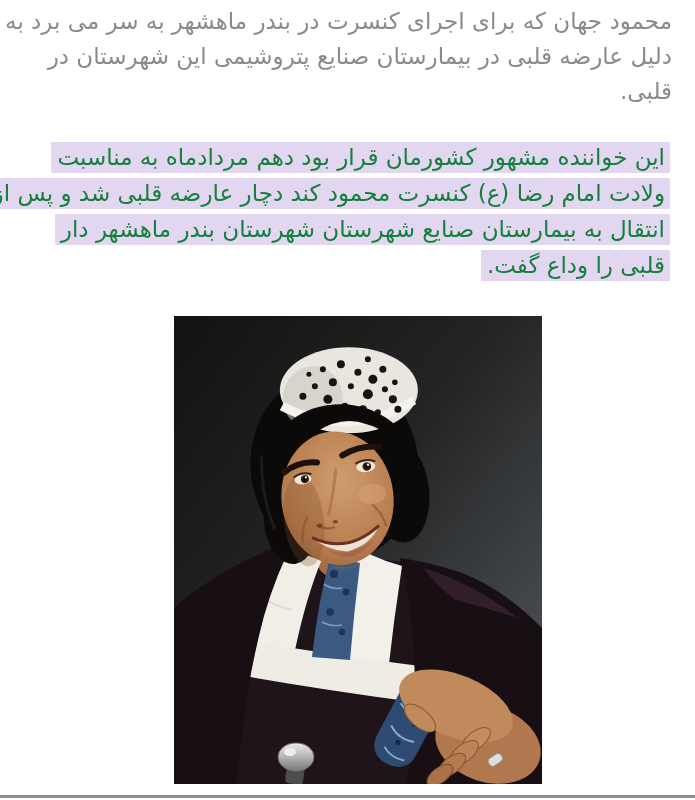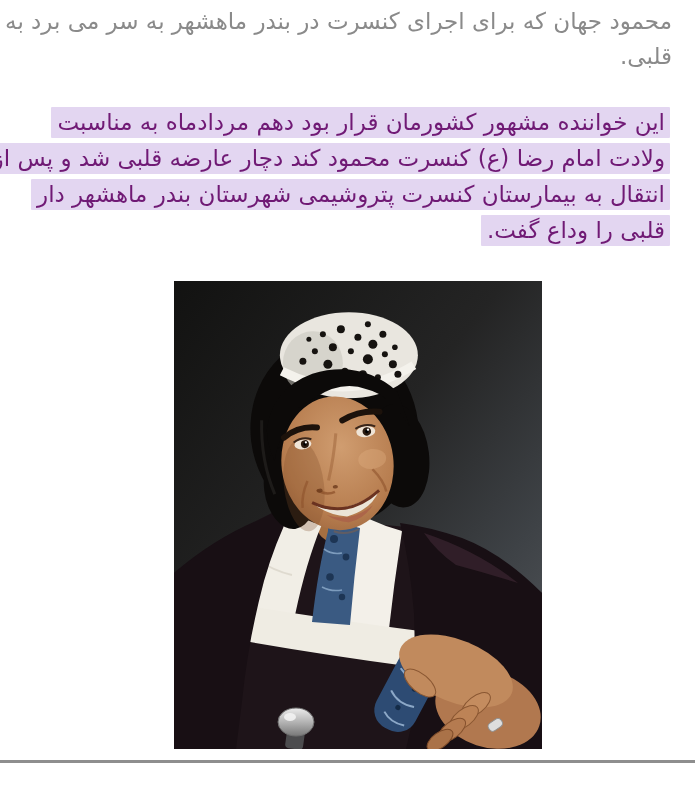--- a/index.html
+++ b/index.html
@@ -14,48 +14,49 @@
   .lead{
     margin:0 23px 0 25px;padding-top:4px;
     font-size:23px;color:#8a8a8a;text-align:right;
   }
   .lead .tline{display:block;height:35px;line-height:35px;white-space:nowrap;}
 
   
   .hpara{margin:33px 25px 0 25px;text-align:right;}
   .hline{display:block;height:36px;line-height:36px;white-space:nowrap;}
   .hline .hl{
-    display:inline-block;background:#e3d6f1;color:#701a75;
+    display:inline-block;background:#e3d6f1;color:#15803d;
     font-size:23px;line-height:30px;padding:0 5px 1px 6px;border-radius:1px;
   }
 
   
   .photo{
     margin:30px 153px 0 174px;width:368px;height:468px;
     display:block;padding:0;overflow:hidden;cursor:pointer;
   }
   .photo svg{display:block;}
 
   
   .divider{margin-top:11px;width:695px;height:3px;background:#8e8e8e;}
 </style>
 </head>
 <body>
 
 <div class="page">
 
   <p class="lead">
     <span class="tline">محمود جهان که برای اجرای کنسرت در بندر ماهشهر به سر می برد به</span>
+    <span class="tline">دلیل عارضه قلبی در بیمارستان صنایع پتروشیمی این شهرستان در</span>
     <span class="tline">قلبی.</span>
   </p>
 
   <p class="hpara">
     <span class="hline"><mark class="hl">این خواننده مشهور کشورمان قرار بود دهم مردادماه به مناسبت</mark></span>
     <span class="hline"><mark class="hl">ولادت امام رضا (ع) کنسرت محمود کند دچار عارضه قلبی شد و پس از</mark></span>
-    <span class="hline"><mark class="hl">انتقال به بیمارستان کنسرت پتروشیمی شهرستان بندر ماهشهر دار</mark></span>
+    <span class="hline"><mark class="hl">انتقال به بیمارستان صنایع شهرستان شهرستان بندر ماهشهر دار</mark></span>
     <span class="hline"><mark class="hl">قلبی را وداع گفت.</mark></span>
   </p>
 
   <figure class="photo" title="پرتره محمود جهان: مرد خندان با کلاه بافتنی سفید، موی مشکی، لباس تیره با شال سفید و پیراهن آبی، دست‌ها روی دسته عصا">
     <svg viewBox="0 0 368 468" width="368" height="468" role="img">
       <defs>
         <linearGradient id="bg" x1="0" y1="0" x2="1" y2="1">
           <stop offset="0" stop-color="#121211"></stop>
           <stop offset="0.45" stop-color="#242424"></stop>
           <stop offset="0.75" stop-color="#3e4246"></stop>

